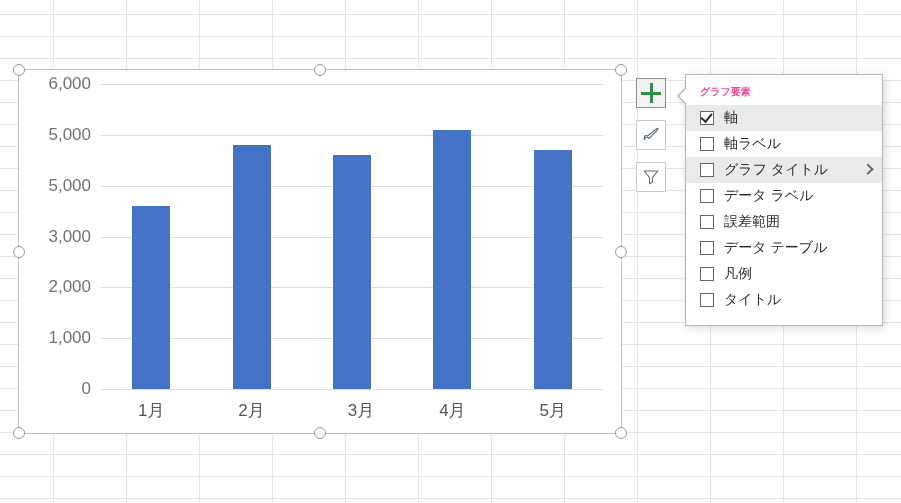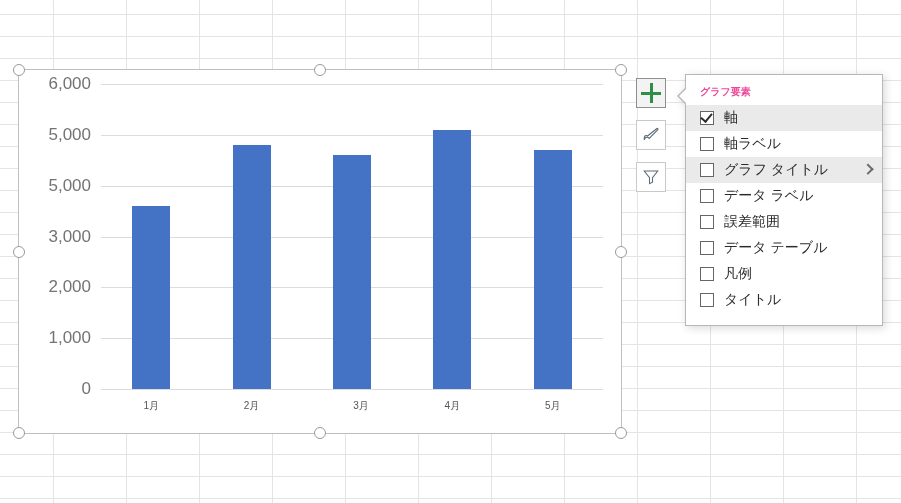--- a/index.html
+++ b/index.html
@@ -46,21 +46,21 @@
   }
   .ylab{
     position:absolute;right:100%;margin-right:10px;
     transform:translateY(-50%);font-size:17px;color:#737373;white-space:nowrap;
   }
   .bar{
     position:absolute;bottom:0;width:38px;background:#4472c4;
   }
   .xlab{
     position:absolute;top:100%;margin-top:10px;transform:translateX(-50%);
-    font-size:10px;color:#555;white-space:nowrap;
+    font-size:17px;color:#555;white-space:nowrap;
   }
 
   
   .side-btn{
     position:absolute;left:636px;width:30px;height:30px;
     border:1px solid #c9c9c9;background:#fff;box-sizing:border-box;
     display:flex;align-items:center;justify-content:center;
   }
   .side-btn.active{background:#f3f3f3;border-color:#8f8f8f;}
   .plus-h,.plus-v{position:absolute;background:#2f8f47;}

